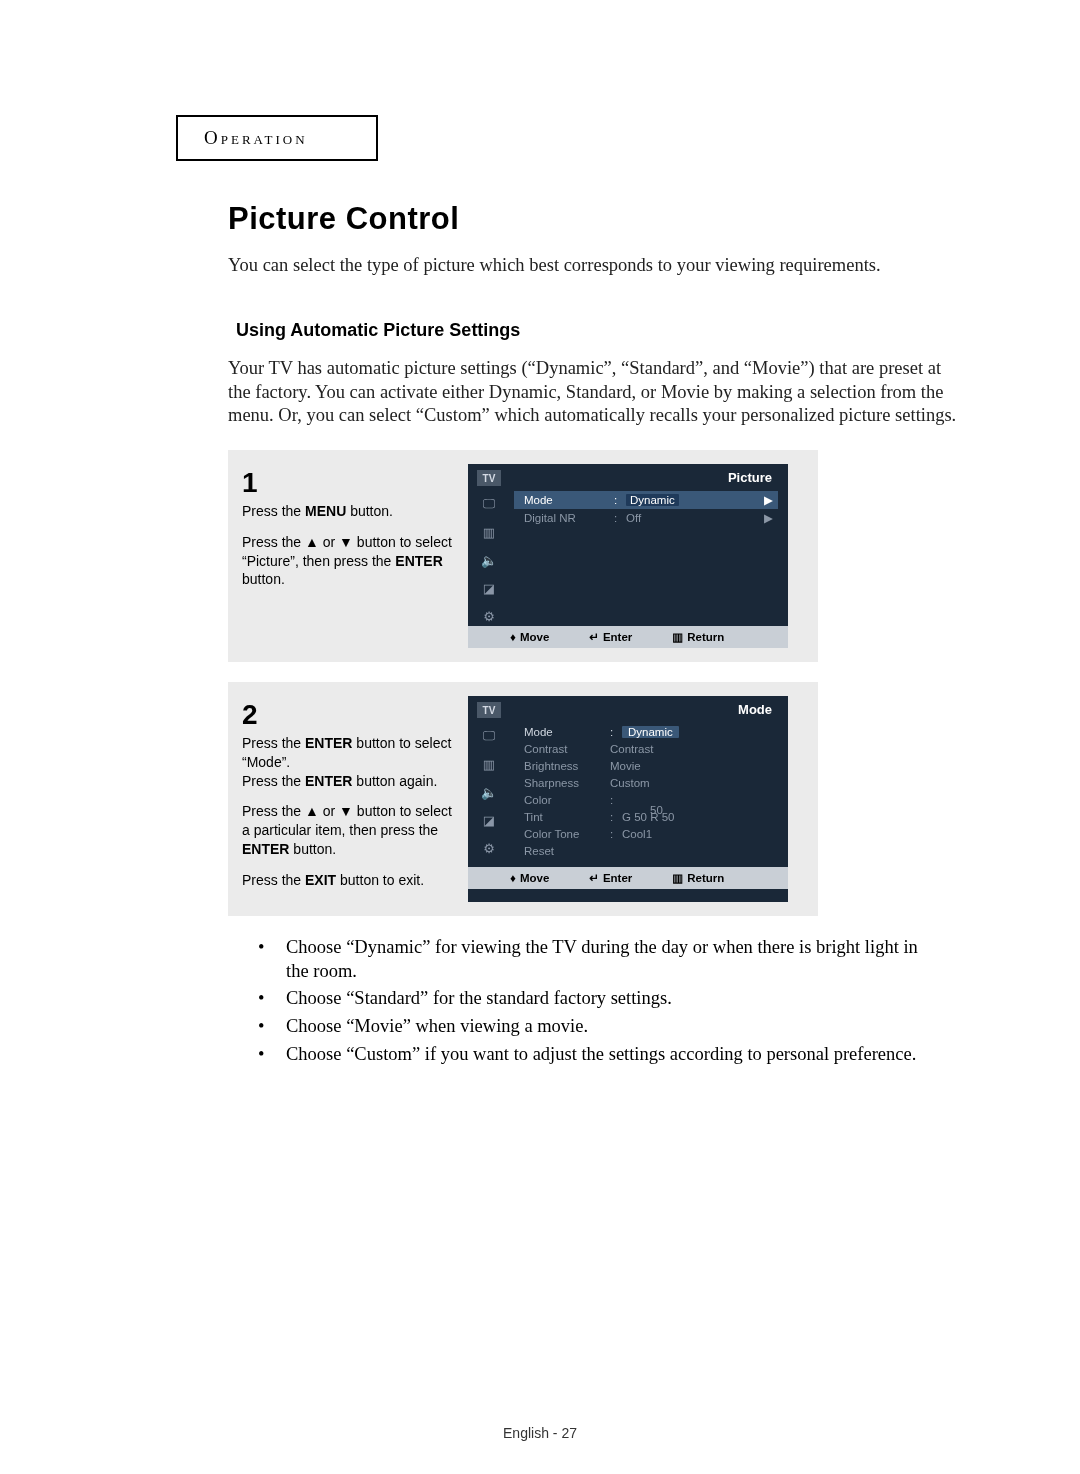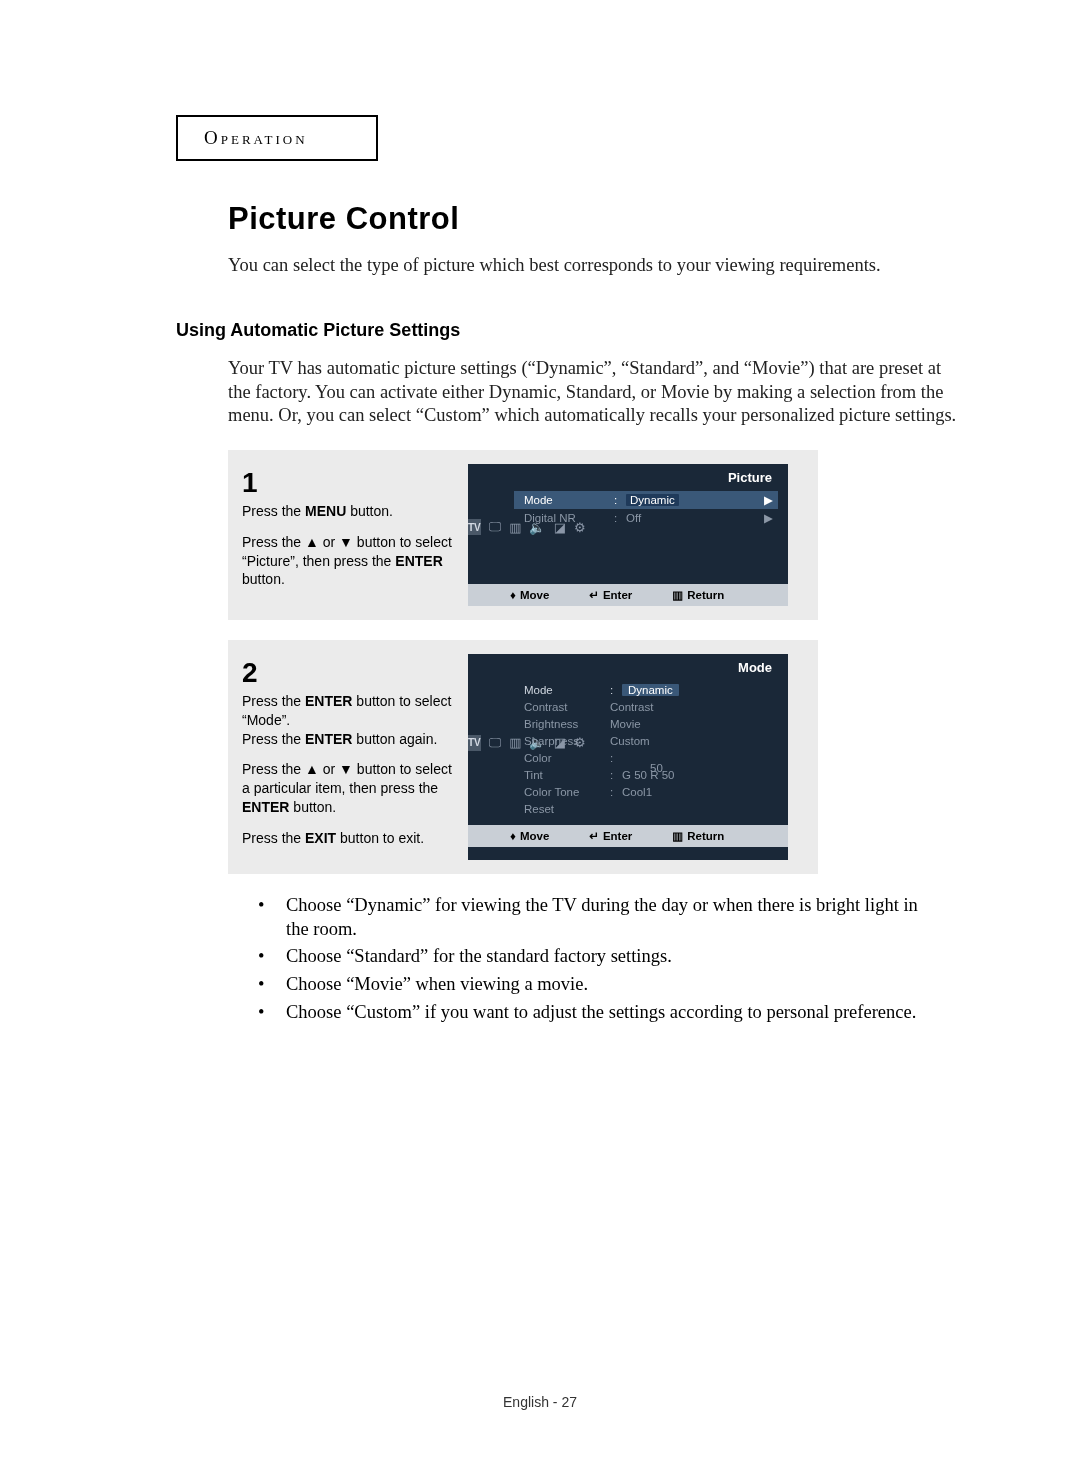--- a/index.html
+++ b/index.html
@@ -39,21 +39,21 @@
     font-family: Georgia, serif;
     font-size: 18.5px;
     margin-left: 100px;
     margin-bottom: 44px;
     color: #222;
   }
   .h2 {
     font-family: Arial, sans-serif;
     font-weight: 700;
     font-size: 18px;
-    margin-left: 48px;
+    margin-left: 108px;
     margin-bottom: 16px;
   }
   .body {
     font-family: Georgia, serif;
     font-size: 18.5px;
     margin-left: 100px;
     margin-right: 10px;
     line-height: 1.28;
     margin-bottom: 22px;
     color: #222;
@@ -89,21 +89,21 @@
     font-family: Arial, sans-serif;
     font-size: 12px;
     position: relative;
   }
   .osd-top {
     display: flex;
   }
   .osd-icons {
     width: 42px;
     display: flex;
-    flex-direction: row;
+    flex-direction: column;
     align-items: center;
     padding-top: 6px;
     gap: 8px;
   }
   .osd-icons .ic {
     width: 20px; height: 20px;
     display: flex; align-items: center; justify-content: center;
     color: #8a96a7;
     font-size: 13px;
   }
@@ -190,21 +190,21 @@
   .bullets li::before {
     content: "•";
     position: absolute;
     left: 4px;
     top: 0;
   }
   .page-num {
     position: absolute;
     width: 100%;
     text-align: center;
-    bottom: 64px;
+    bottom: 33px;
     font-family: Arial, sans-serif;
     font-size: 14px;
     color: #333;
   }
 </style>
 </head>
 <body>
 
 <div class="page">
   <div class="tab">

